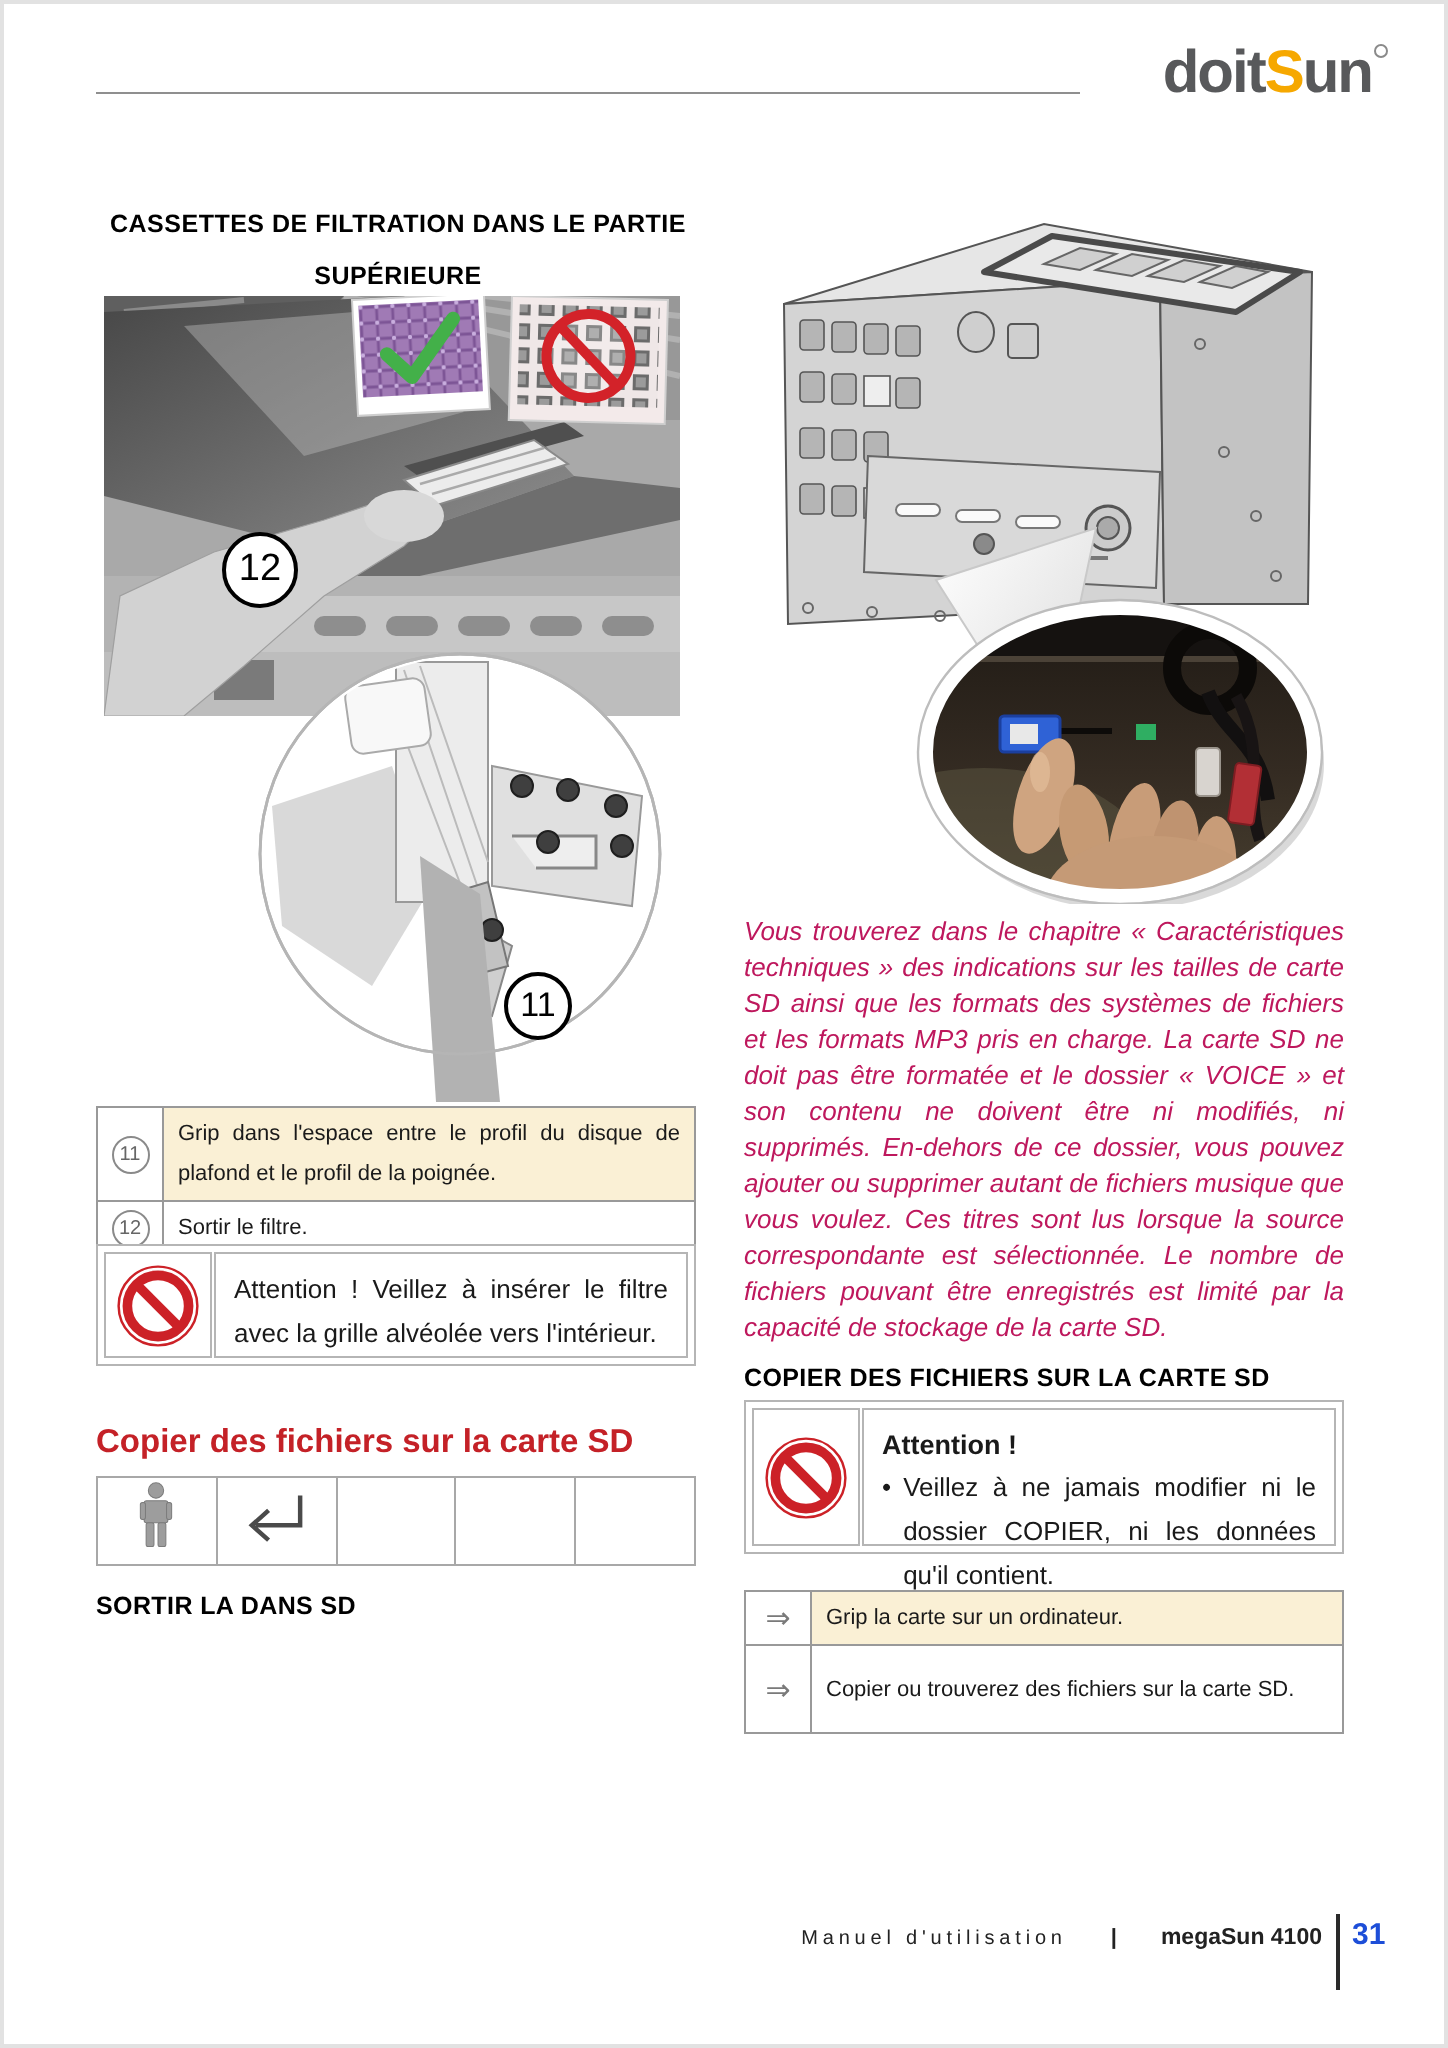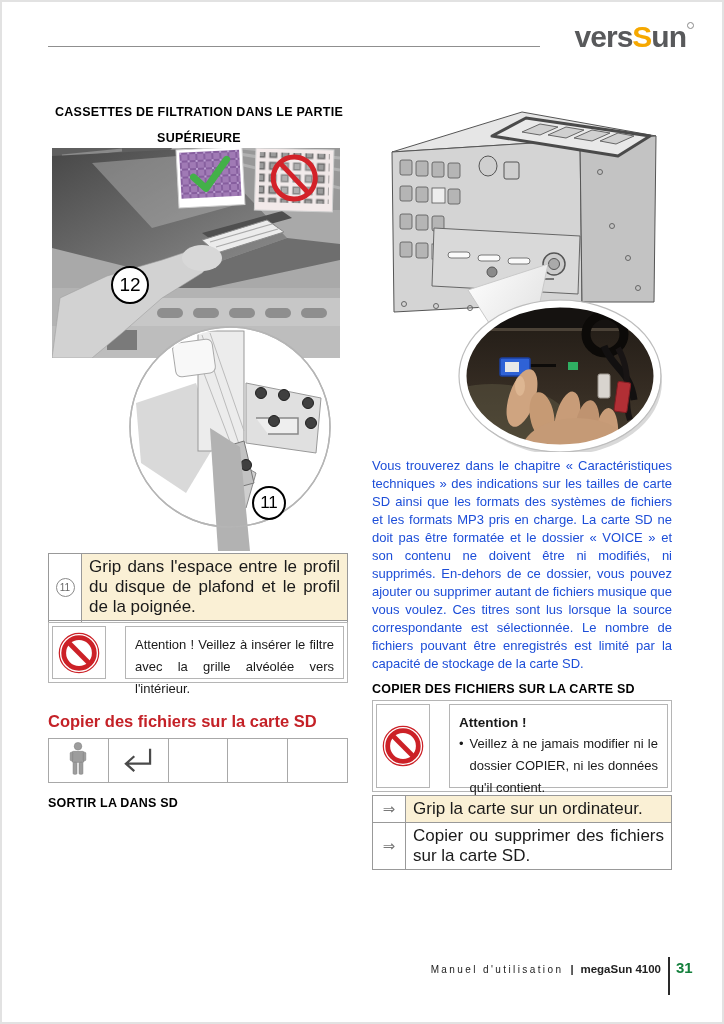--- a/index.html
+++ b/index.html
@@ -10,59 +10,59 @@
   }
   
   .header-rule{position:absolute;left:48px;top:46px;width:492px;height:0;border-top:1px solid #8f8f8f;}
   .logo{position:absolute;top:20px;right:30px;font-size:30px;font-weight:bold;letter-spacing:-1px;color:#58595b;white-space:nowrap;}
   .logo .accent{color:#f6a800;}
   .logo .reg{display:inline-block;width:5px;height:5px;border:1px solid #8a8a8a;border-radius:50%;vertical-align:top;margin:2px 0 0 1px;}
   
   .abs{position:absolute;}
   .h-caps{font-size:12.5px;font-weight:bold;letter-spacing:.25px;line-height:26px;color:#000;text-align:center;}
   .h-caps-sm{font-size:12.5px;font-weight:bold;letter-spacing:.2px;color:#000;}
-  .body-text{font-size:13px;line-height:18px;text-align:justify;color:#1d4ed8;}
+  .body-text{font-size:13px;line-height:18px;text-align:justify;color:#be185d;font-style:italic;}
   .red-heading{font-size:16.5px;font-weight:bold;color:#c42127;white-space:nowrap;}
   
   .step-table{border-collapse:collapse;width:300px;table-layout:fixed;}
   .step-table td{border:1px solid #999;vertical-align:middle;}
   .step-table .num-cell{width:30px;text-align:center;background:#fff;}
-  .step-table .txt-cell{padding:3px 7px;font-size:17px;line-height:20px;text-align:justify;}
+  .step-table .txt-cell{padding:3px 7px;font-size:11px;line-height:20px;text-align:justify;}
   .row-cream{background:#faf0d5;}
   .circle-num{display:inline-block;width:17px;height:17px;border:1px solid #8a8a8a;border-radius:50%;font-size:10px;line-height:17px;color:#666;text-align:center;background:#fff;}
   .arrow-cell{width:30px;text-align:center;color:#7a7a7a;font-size:15px;background:#fff;}
   .icon-strip{border-collapse:collapse;width:300px;height:45px;table-layout:fixed;}
   .icon-strip td{border:1px solid #a8a8a8;text-align:center;vertical-align:middle;}
   
-  .warn-box{border:1px solid #b5b5b5;padding:3px;display:flex;gap:19px;background:#fff;box-sizing:border-box;}
+  .warn-box{border:1px solid #b5b5b5;padding:3px;display:flex;gap:1px;background:#fff;box-sizing:border-box;}
   .warn-icon-cell{border:1px solid #b5b5b5;width:52px;flex:0 0 52px;display:flex;align-items:center;justify-content:center;}
   .warn-text-cell{border:1px solid #b5b5b5;flex:1;padding:7px 9px;font-size:13px;line-height:22px;text-align:justify;}
   .warn-title{font-weight:bold;font-size:13.5px;line-height:21px;}
   .warn-bullet{display:flex;gap:6px;font-size:13px;line-height:22px;}
   .warn-bullet .marker{flex:0 0 auto;}
   
   .callout{position:absolute;background:#fff;border:2px solid #000;border-radius:50%;text-align:center;font-weight:normal;color:#000;}
   .callout.big{width:34px;height:34px;font-size:19px;line-height:34px;}
   .callout.med{width:30px;height:30px;font-size:17px;line-height:30px;border-width:2px;}
   
-  .footer-text{position:absolute;top:963px;right:63px;display:flex;align-items:baseline;gap:7px;white-space:nowrap;}
+  .footer-text{position:absolute;top:963px;right:63px;display:flex;align-items:baseline;gap:22px;white-space:nowrap;}
   .footer-manual{font-size:10px;letter-spacing:2.4px;color:#222;}
   .footer-div{font-size:11px;font-weight:bold;color:#222;}
   .footer-product{font-size:11.5px;font-weight:bold;color:#222;}
   .footer-vline{position:absolute;left:668px;top:957px;width:2px;height:38px;background:#2a2a2a;}
-  .footer-page{position:absolute;left:676px;top:959px;font-size:15px;font-weight:bold;color:#15803d;}
+  .footer-page{position:absolute;left:676px;top:959px;font-size:15px;font-weight:bold;color:#1d4ed8;}
   figure{margin:0;}
 </style>
 </head>
 <body>
 
 <div class="page">
 
   <div class="header-rule"></div>
-  <div class="logo"><span>vers</span><span class="accent">S</span><span>un</span><span class="reg"></span></div>
+  <div class="logo"><span>doit</span><span class="accent">S</span><span>un</span><span class="reg"></span></div>
 
   <h2 class="abs h-caps" style="left:48px;top:99px;width:302px;margin:0;">CASSETTES DE FILTRATION DANS LE PARTIE SUPÉRIEURE</h2>
 
   <figure class="abs" style="left:52px;top:148px;width:288px;height:210px;">
     <svg width="288" height="210" viewBox="0 0 288 210">
       <defs>
         <linearGradient id="canopyG" x1="0" y1="0" x2="1" y2="1">
           <stop offset="0" stop-color="#474747"></stop>
             <stop offset="1" stop-color="#8f8f8f"></stop>
         </linearGradient>
@@ -323,21 +323,21 @@
       </g>
       <ellipse cx="188" cy="270" rx="97" ry="72" fill="none" stroke="#ffffff" stroke-width="7"></ellipse>
       <ellipse cx="188" cy="270" rx="101" ry="76" fill="none" stroke="#bdbdbd" stroke-width="1.2"></ellipse>
     </svg>
   </figure>
 
   <p class="body-text abs" style="left:372px;top:457px;width:300px;margin:0;">Vous trouverez dans le chapitre « Caractéristiques techniques » des indications sur les tailles de carte SD ainsi que les formats des systèmes de fichiers et les formats MP3 pris en charge. La carte SD ne doit pas être formatée et le dossier « VOICE » et son contenu ne doivent être ni modifiés, ni supprimés. En-dehors de ce dossier, vous pouvez ajouter ou supprimer autant de fichiers musique que vous voulez. Ces titres sont lus lorsque la source correspondante est sélectionnée. Le nombre de fichiers pouvant être enregistrés est limité par la capacité de stockage de la carte SD.</p>
 
   <h4 class="h-caps-sm abs" style="left:372px;top:682px;margin:0;">COPIER DES FICHIERS SUR LA CARTE SD</h4>
 
-  <div class="warn-box abs" style="left:372px;top:700px;width:300px;height:92px;">
+  <div class="warn-box abs" style="left:372px;top:700px;width:300px;height:77px;">
     <div class="warn-icon-cell">
       <svg width="42" height="42" viewBox="0 0 48 48">
         <circle cx="24" cy="24" r="22.5" fill="#ffffff" stroke="#cc2127" stroke-width="1.4"></circle>
         <circle cx="24" cy="24" r="17.5" fill="none" stroke="#cc2127" stroke-width="5.5"></circle>
         <line x1="11.8" y1="11.8" x2="36.2" y2="36.2" stroke="#cc2127" stroke-width="5.5"></line>
       </svg>
     </div>
     <div class="warn-text-cell">
       <div class="warn-title">Attention !</div>
       <div class="warn-bullet">
@@ -348,21 +348,21 @@
   </div>
 
   <table class="step-table abs" style="left:372px;top:795px;">
     <tbody>
       <tr style="height:26px;">
         <td class="arrow-cell">⇒</td>
         <td class="txt-cell row-cream">Grip la carte sur un ordinateur.</td>
       </tr>
       <tr style="height:44px;">
         <td class="arrow-cell">⇒</td>
-        <td class="txt-cell">Copier ou supprimer des fichiers sur la carte SD.</td>
+        <td class="txt-cell">Copier ou trouverez des fichiers sur la carte SD.</td>
       </tr>
     </tbody>
   </table>
 
   <div class="footer-text">
     <span class="footer-manual">Manuel d'utilisation</span>
     <span class="footer-div">|</span>
     <span class="footer-product">megaSun 4100</span>
   </div>
   <div class="footer-vline"></div>

